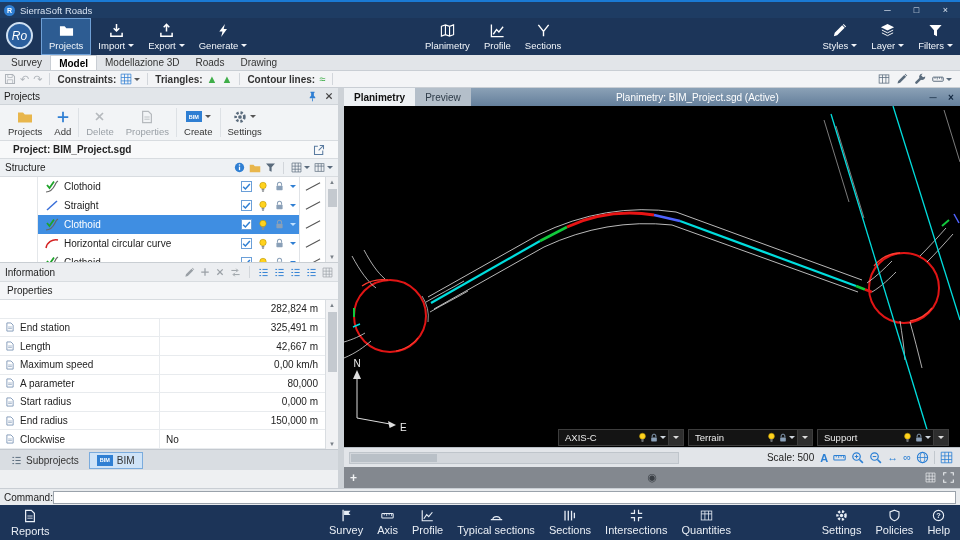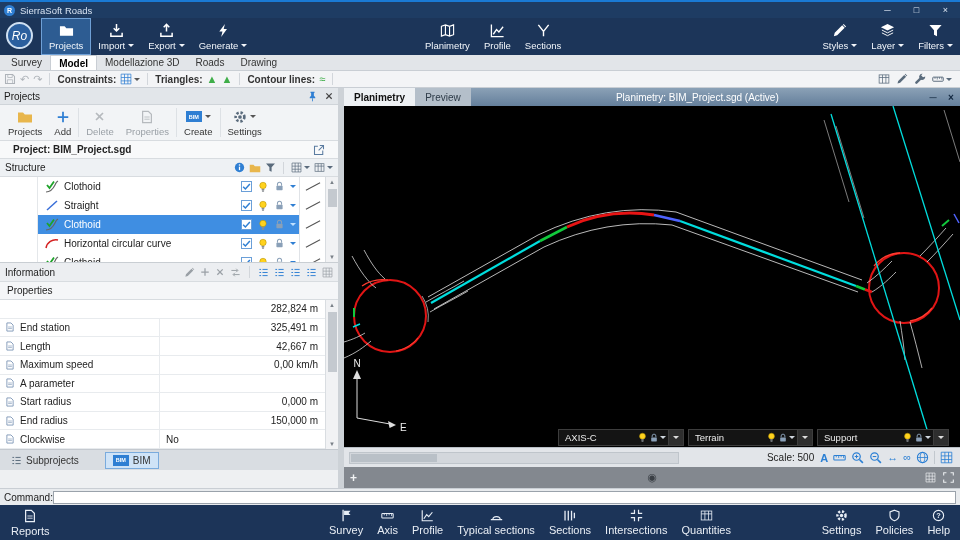--- a/index.html
+++ b/index.html
@@ -75,21 +75,21 @@
 .ih-ic{color:#9aa0a6;display:flex;align-items:center}
 .ih-ic.blue{color:#2f7fd3}
 .props-header{height:18px;background:#f5f6f8;border-bottom:1px solid #d8dce0;display:flex;align-items:center;padding:0 7px}
 .props-table{flex:1;background:#fff;position:relative;padding-right:13px;display:grid;grid-auto-rows:1fr}
 .prop-row{display:flex;align-items:stretch;border-bottom:1px solid #e8ebee;min-height:0}
 .prop-name{width:160px;border-right:1px solid #e8ebee;display:flex;align-items:center;gap:5px;padding-left:5px;color:#222}
 .prop-val{flex:1;display:flex;align-items:center;justify-content:flex-end;padding-right:7px}
 .prop-val.left{justify-content:flex-start;padding-left:6px}
 .props-table .vscroll .thumb{height:60px}
 
-.panel-tabs{height:21px;background:#d9dde2;border-top:1px solid #c4c9cf;display:flex;align-items:center;padding-left:4px;gap:19px}
+.panel-tabs{height:21px;background:#d9dde2;border-top:1px solid #c4c9cf;display:flex;align-items:center;padding-left:4px;gap:3px}
 .ptab{display:flex;align-items:center;gap:4px;padding:2px 7px;color:#333}
 .ptab.active{background:#cfe3f7;border:1px solid #7aabdd}
 .bim-ico{width:16px;height:11px;background:#2f7fd3;color:#fff;font-size:5.5px;font-weight:bold;display:flex;align-items:center;justify-content:center;flex:none}
 .panel-fill{height:18px;background:#eef0f2}
 
 .vp-header{height:18px;display:flex;align-items:stretch;background:linear-gradient(#8ba1b6,#647f9b);flex:none}
 .vp-tab{display:flex;align-items:center;padding:0 10px}
 .vp-tab.active{background:#eef1f4;color:#111;font-weight:bold}
 .vp-tab.inactive{background:#b4bfca;color:#2c3a47}
 .vp-title{flex:1;display:flex;align-items:center;justify-content:center;color:#fff;white-space:nowrap;overflow:hidden}
@@ -756,20 +756,21 @@
             </div>
           <div class="prop-val">0,00 km/h</div>
         </div>
         <div class="prop-row">
           <div class="prop-name">
               <svg width="10" height="10" style="color:#7a93b5">
                 <use href="#i-doc"></use>
               </svg>
               <span>A parameter</span>
             </div>
+          <div class="prop-val">80,000</div>
         </div>
         <div class="prop-row">
           <div class="prop-name">
               <svg width="10" height="10" style="color:#7a93b5">
                 <use href="#i-doc"></use>
               </svg>
               <span>Start radius</span>
             </div>
           <div class="prop-val">0,000 m</div>
         </div>

